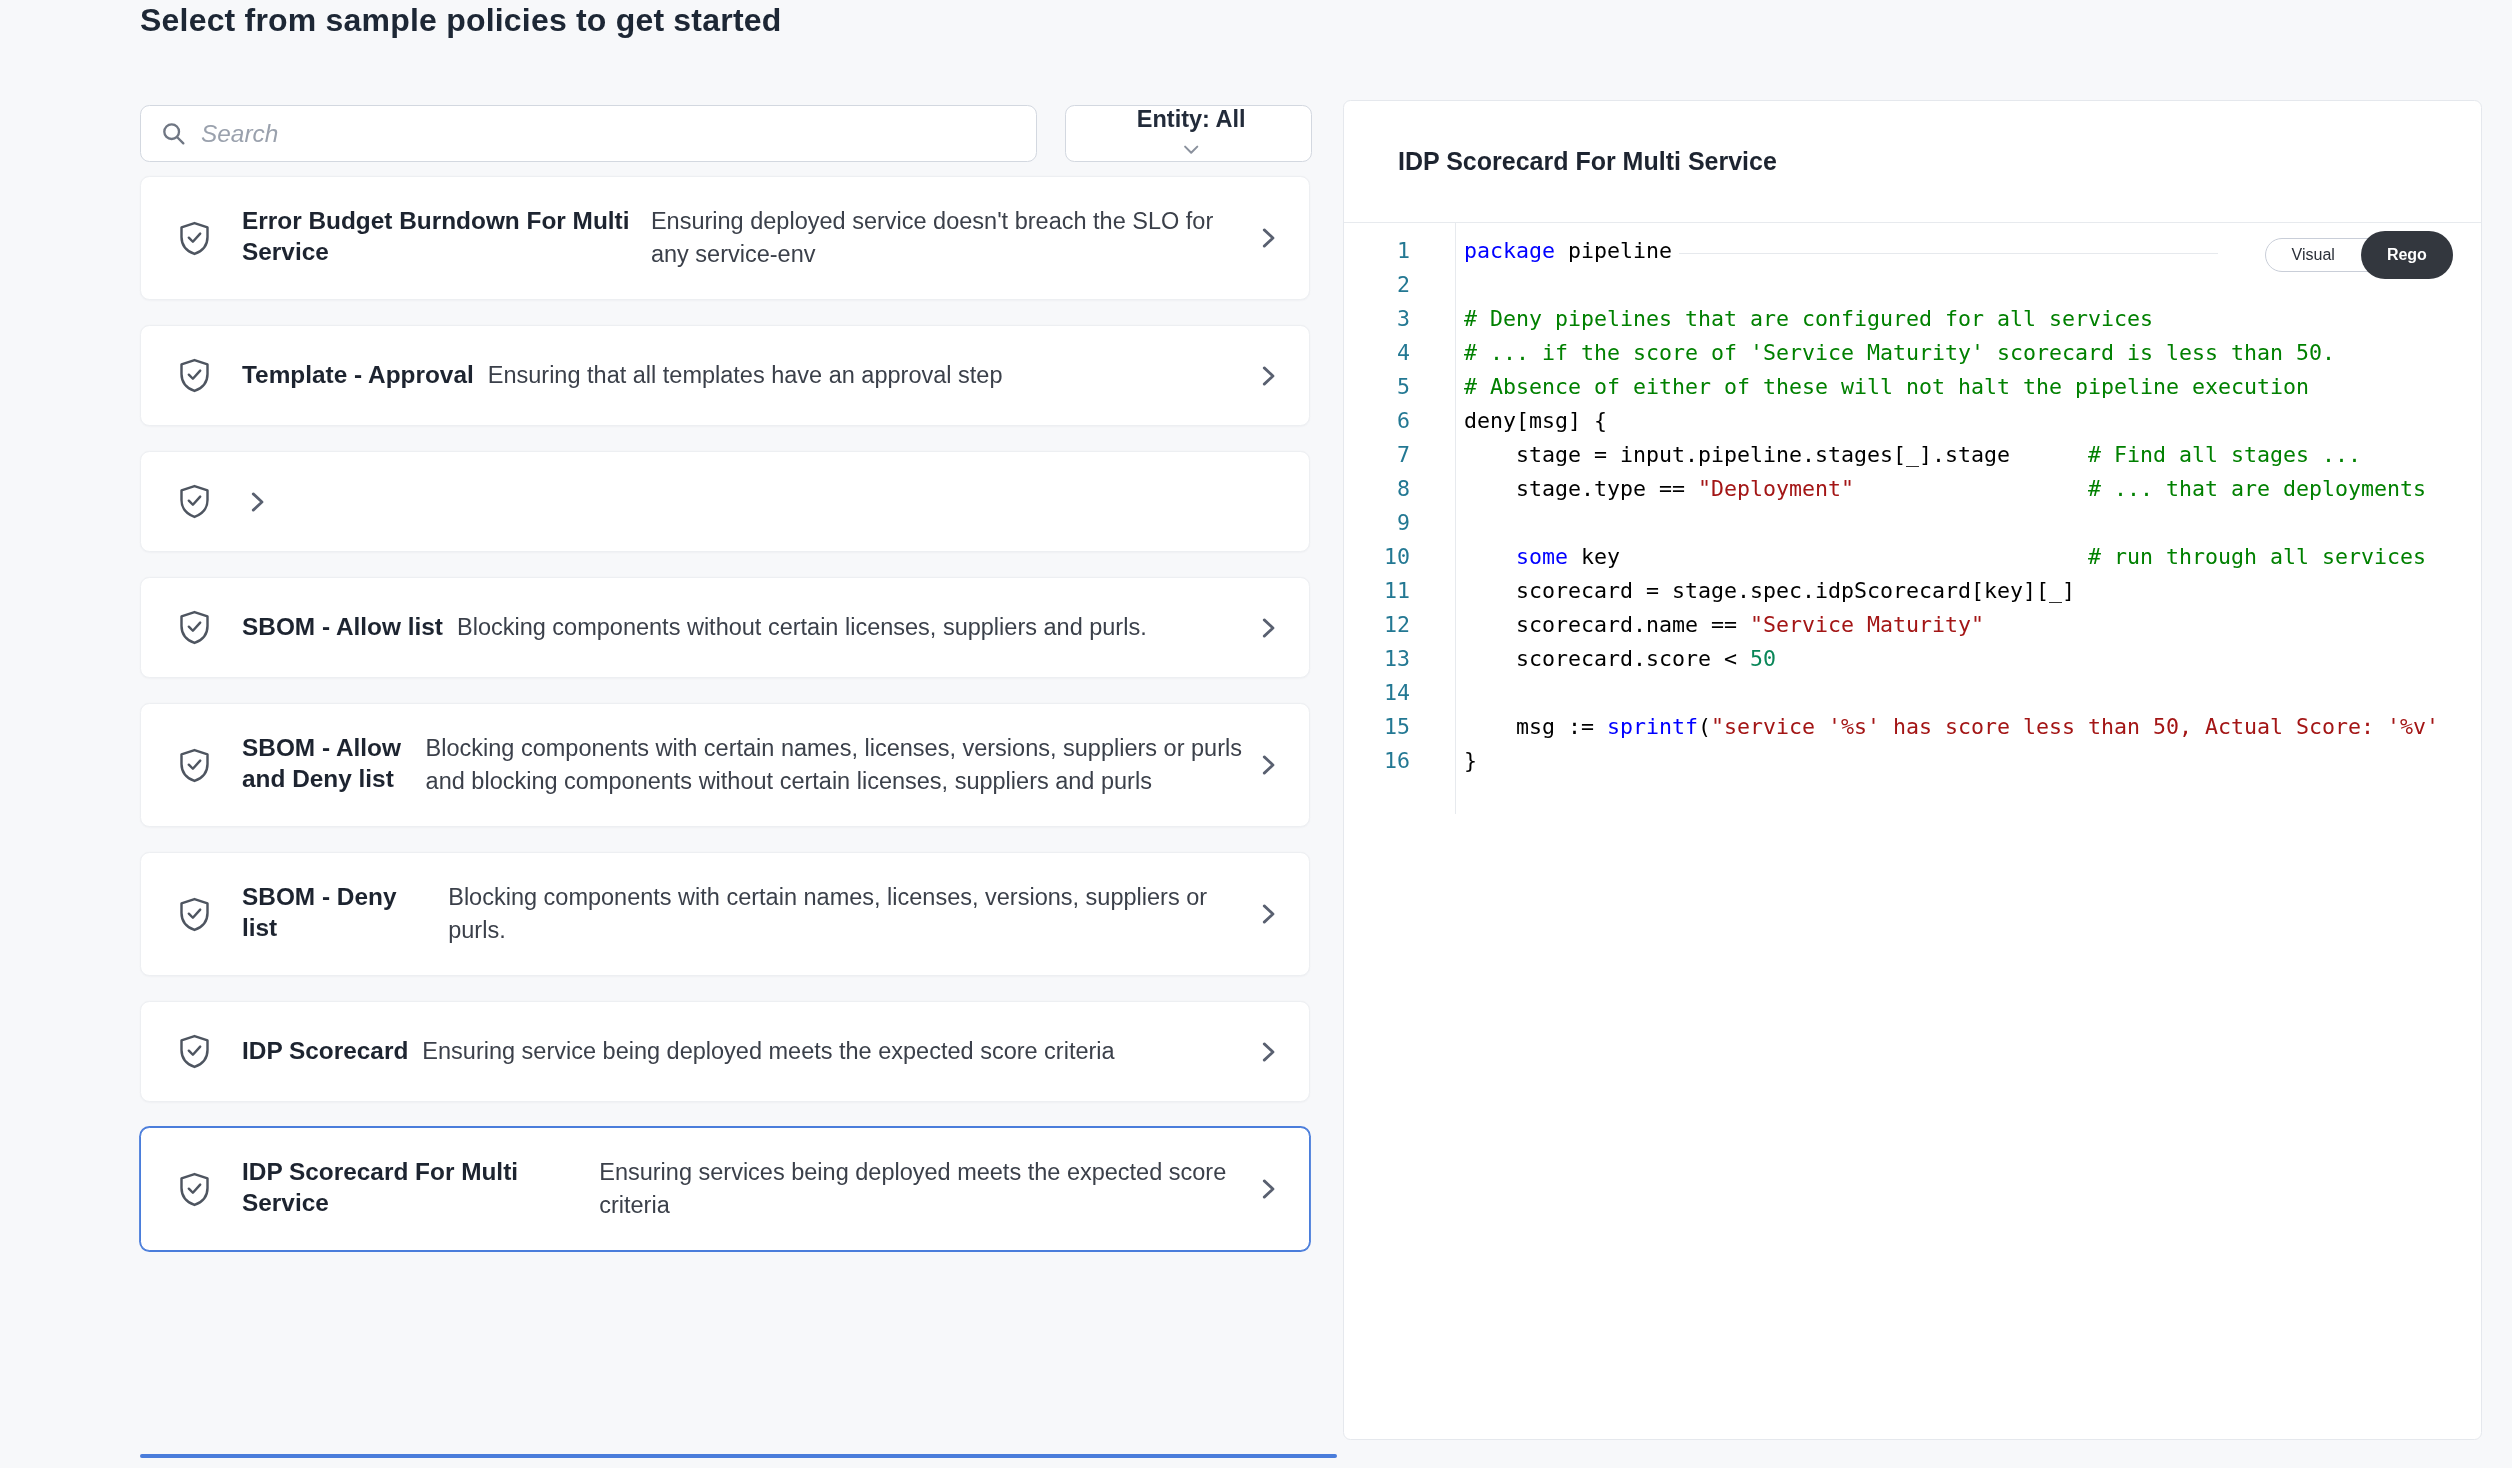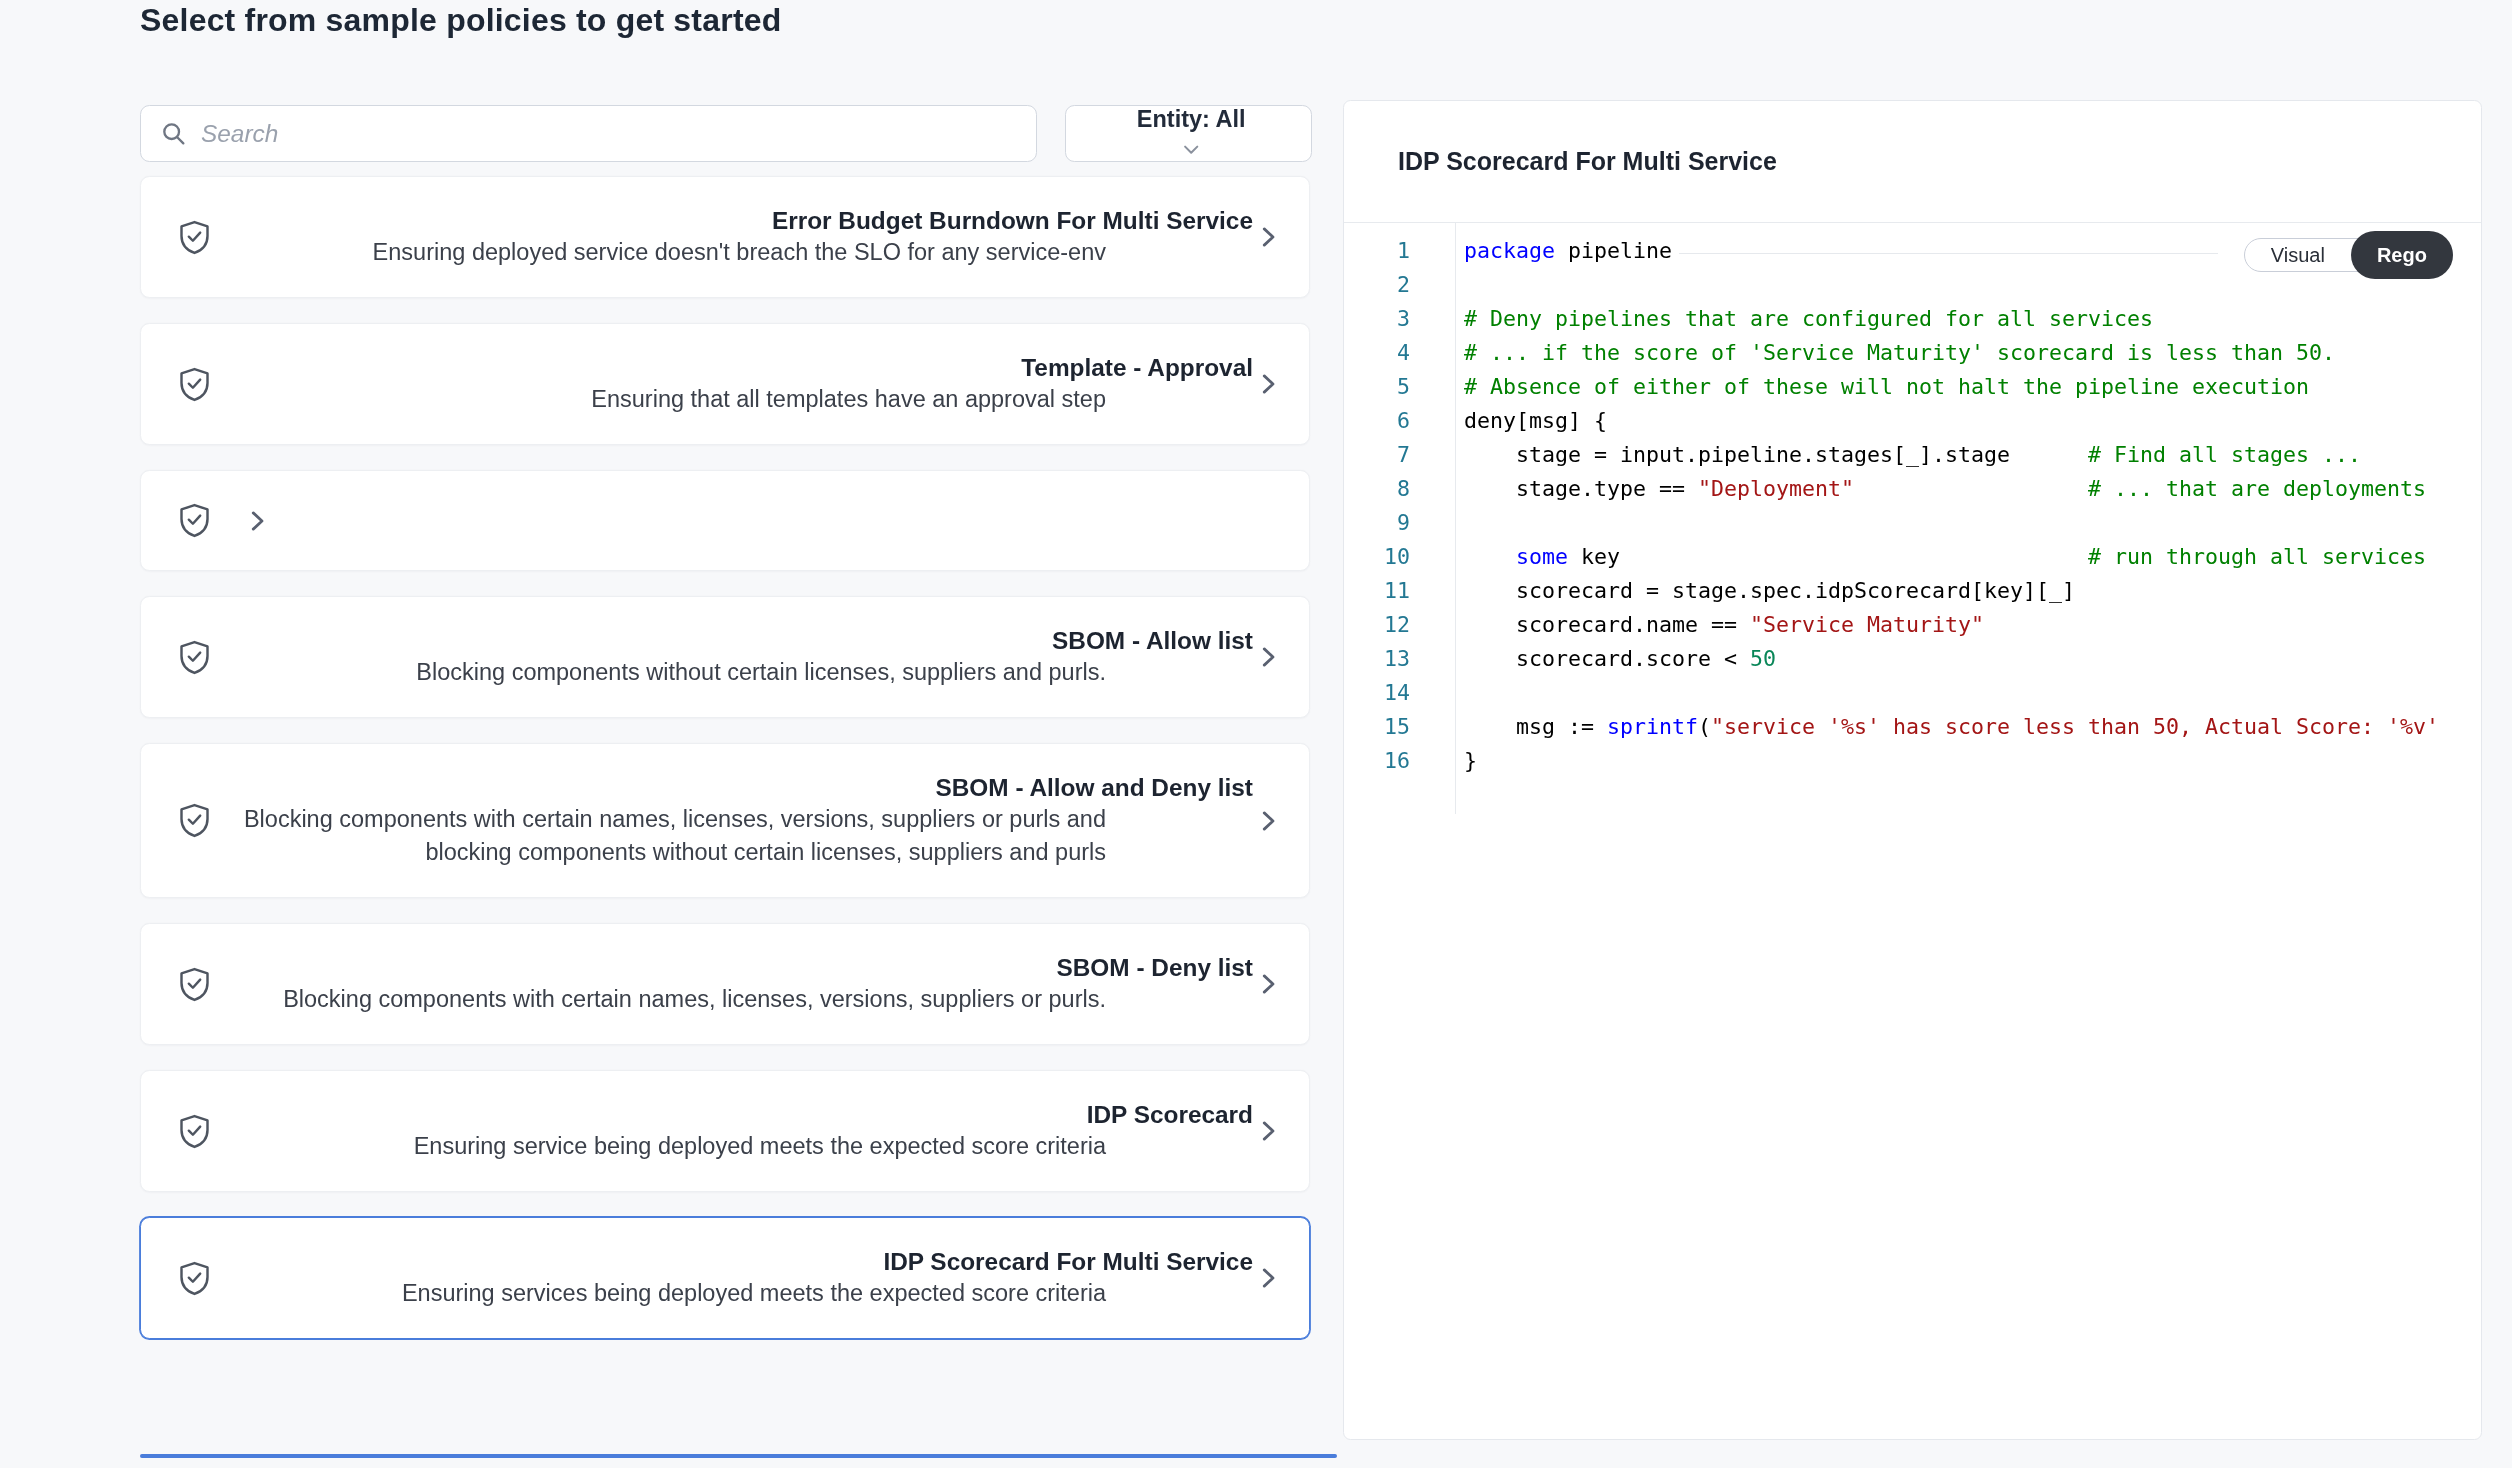--- a/index.html
+++ b/index.html
@@ -14,41 +14,41 @@
   .search-box input { border:none; outline:none; font-size:24.4px; color:#2b313c; flex:1; background:transparent; font-family:"Liberation Sans",sans-serif;font-style:italic; }
   .search-box input::placeholder { color:#9aa1ad; }
   .entity-select { width:247px; height:57px; background:#fff; border:0.9px solid #d3d8e0; border-radius:9.4px; display:flex; align-items:center; justify-content:space-between; padding:0 19px 0 24.4px; font-size:23.5px; font-weight:700; color:#222b3a; cursor:pointer;flex-direction:column; }
   .entity-select svg { color:#8a919d; }
 
   
   .policy-list { position:absolute; left:140px; top:176px; width:1170px; display:flex; flex-direction:column; gap:25px; }
   .policy-card { background:#fff; border:0.9px solid #edeff2; border-radius:9.4px; display:flex; align-items:center; padding:28px 26px 28px 34px; cursor:pointer; box-shadow:0 0.9px 1.9px rgba(20,30,50,.03); }
   .policy-card.selected { border-color:#4a7ddb; box-shadow:0 0 0 0.9px #4a7ddb; }
   .p-icon { flex:none; width:39px; height:43px; margin-right:28px; color:#4e5560; }
-  .p-text { flex:1; display:flex; flex-direction:column; gap:0;text-align:right; }
+  .p-text { flex:1; display:flex; flex-direction:row; gap:14px; }
   .p-title { font-size:24.4px; font-weight:700; color:#1d2430; line-height:31px; }
   .p-desc { font-size:23.5px; color:#3b404a; line-height:33px; max-width:864px; }
   .p-chevron { flex:none; width:30px; height:30px; color:#596070; }
 
   .bottom-indicator { position:absolute; left:140px; top:1454px; width:1197px; height:3.8px; background:#4a7ddb; border-radius:1.9px; }
 
   
   .preview-panel { position:absolute; left:1343px; top:100px; width:1139px; height:1340px; background:#fff; border:0.9px solid #e5e8ed; border-radius:7.5px; overflow:hidden; }
   .preview-header { height:122px; display:flex; align-items:center; padding:0 54px; border-bottom:0.9px solid #e7eaee; }
   .preview-header h2 { font-size:25px; font-weight:700; color:#1d2430; }
 
   .editor { position:absolute; left:0; right:0; top:122px; height:591px; font-family:"DejaVu Sans Mono",monospace; font-size:21.6px; }
   .gutter { position:absolute; left:0; top:0; bottom:0; width:112px; border-right:0.9px solid #e7eaee; padding-top:11.3px; }
   .ln { height:34px; line-height:34px; text-align:right; padding-right:45px; font-size:21.6px; }
   .code { position:absolute; left:120px; right:0; top:0; bottom:0; padding-top:11.3px; white-space:pre; overflow:hidden; color:#000; }
   .cl { height:34px; line-height:34px; }
 
   .toggle-line { position:absolute; left:335px; top:152px; width:539px; height:0.9px; background:#e6e9ed; }
   .view-toggle { position:absolute; top:137px; right:28px; height:34px; display:flex; align-items:center; background:#fff; border:0.9px solid #c9ced8; border-radius:938px; z-index:3; }
-  .view-toggle .seg { padding:0 26px; height:48px; display:flex; align-items:center; font-size:20px; color:#2a2f38; border-radius:938px; cursor:pointer; }
+  .view-toggle .seg { padding:0 26px; height:48px; display:flex; align-items:center; font-size:16px; color:#2a2f38; border-radius:938px; cursor:pointer; }
   .view-toggle .seg.active { background:#33373e; color:#fff; font-weight:700; margin:-0.9px -0.9px -0.9px 0; }
 </style>
 </head>
 <body>
 
 <h1 class="page-title">Select from sample policies to get started</h1>
 
 <div class="toolbar">
   <div class="search-box">
     <svg viewBox="0 0 24 24" width="28" height="28" fill="none" stroke="currentColor" stroke-width="2" stroke-linecap="round">

